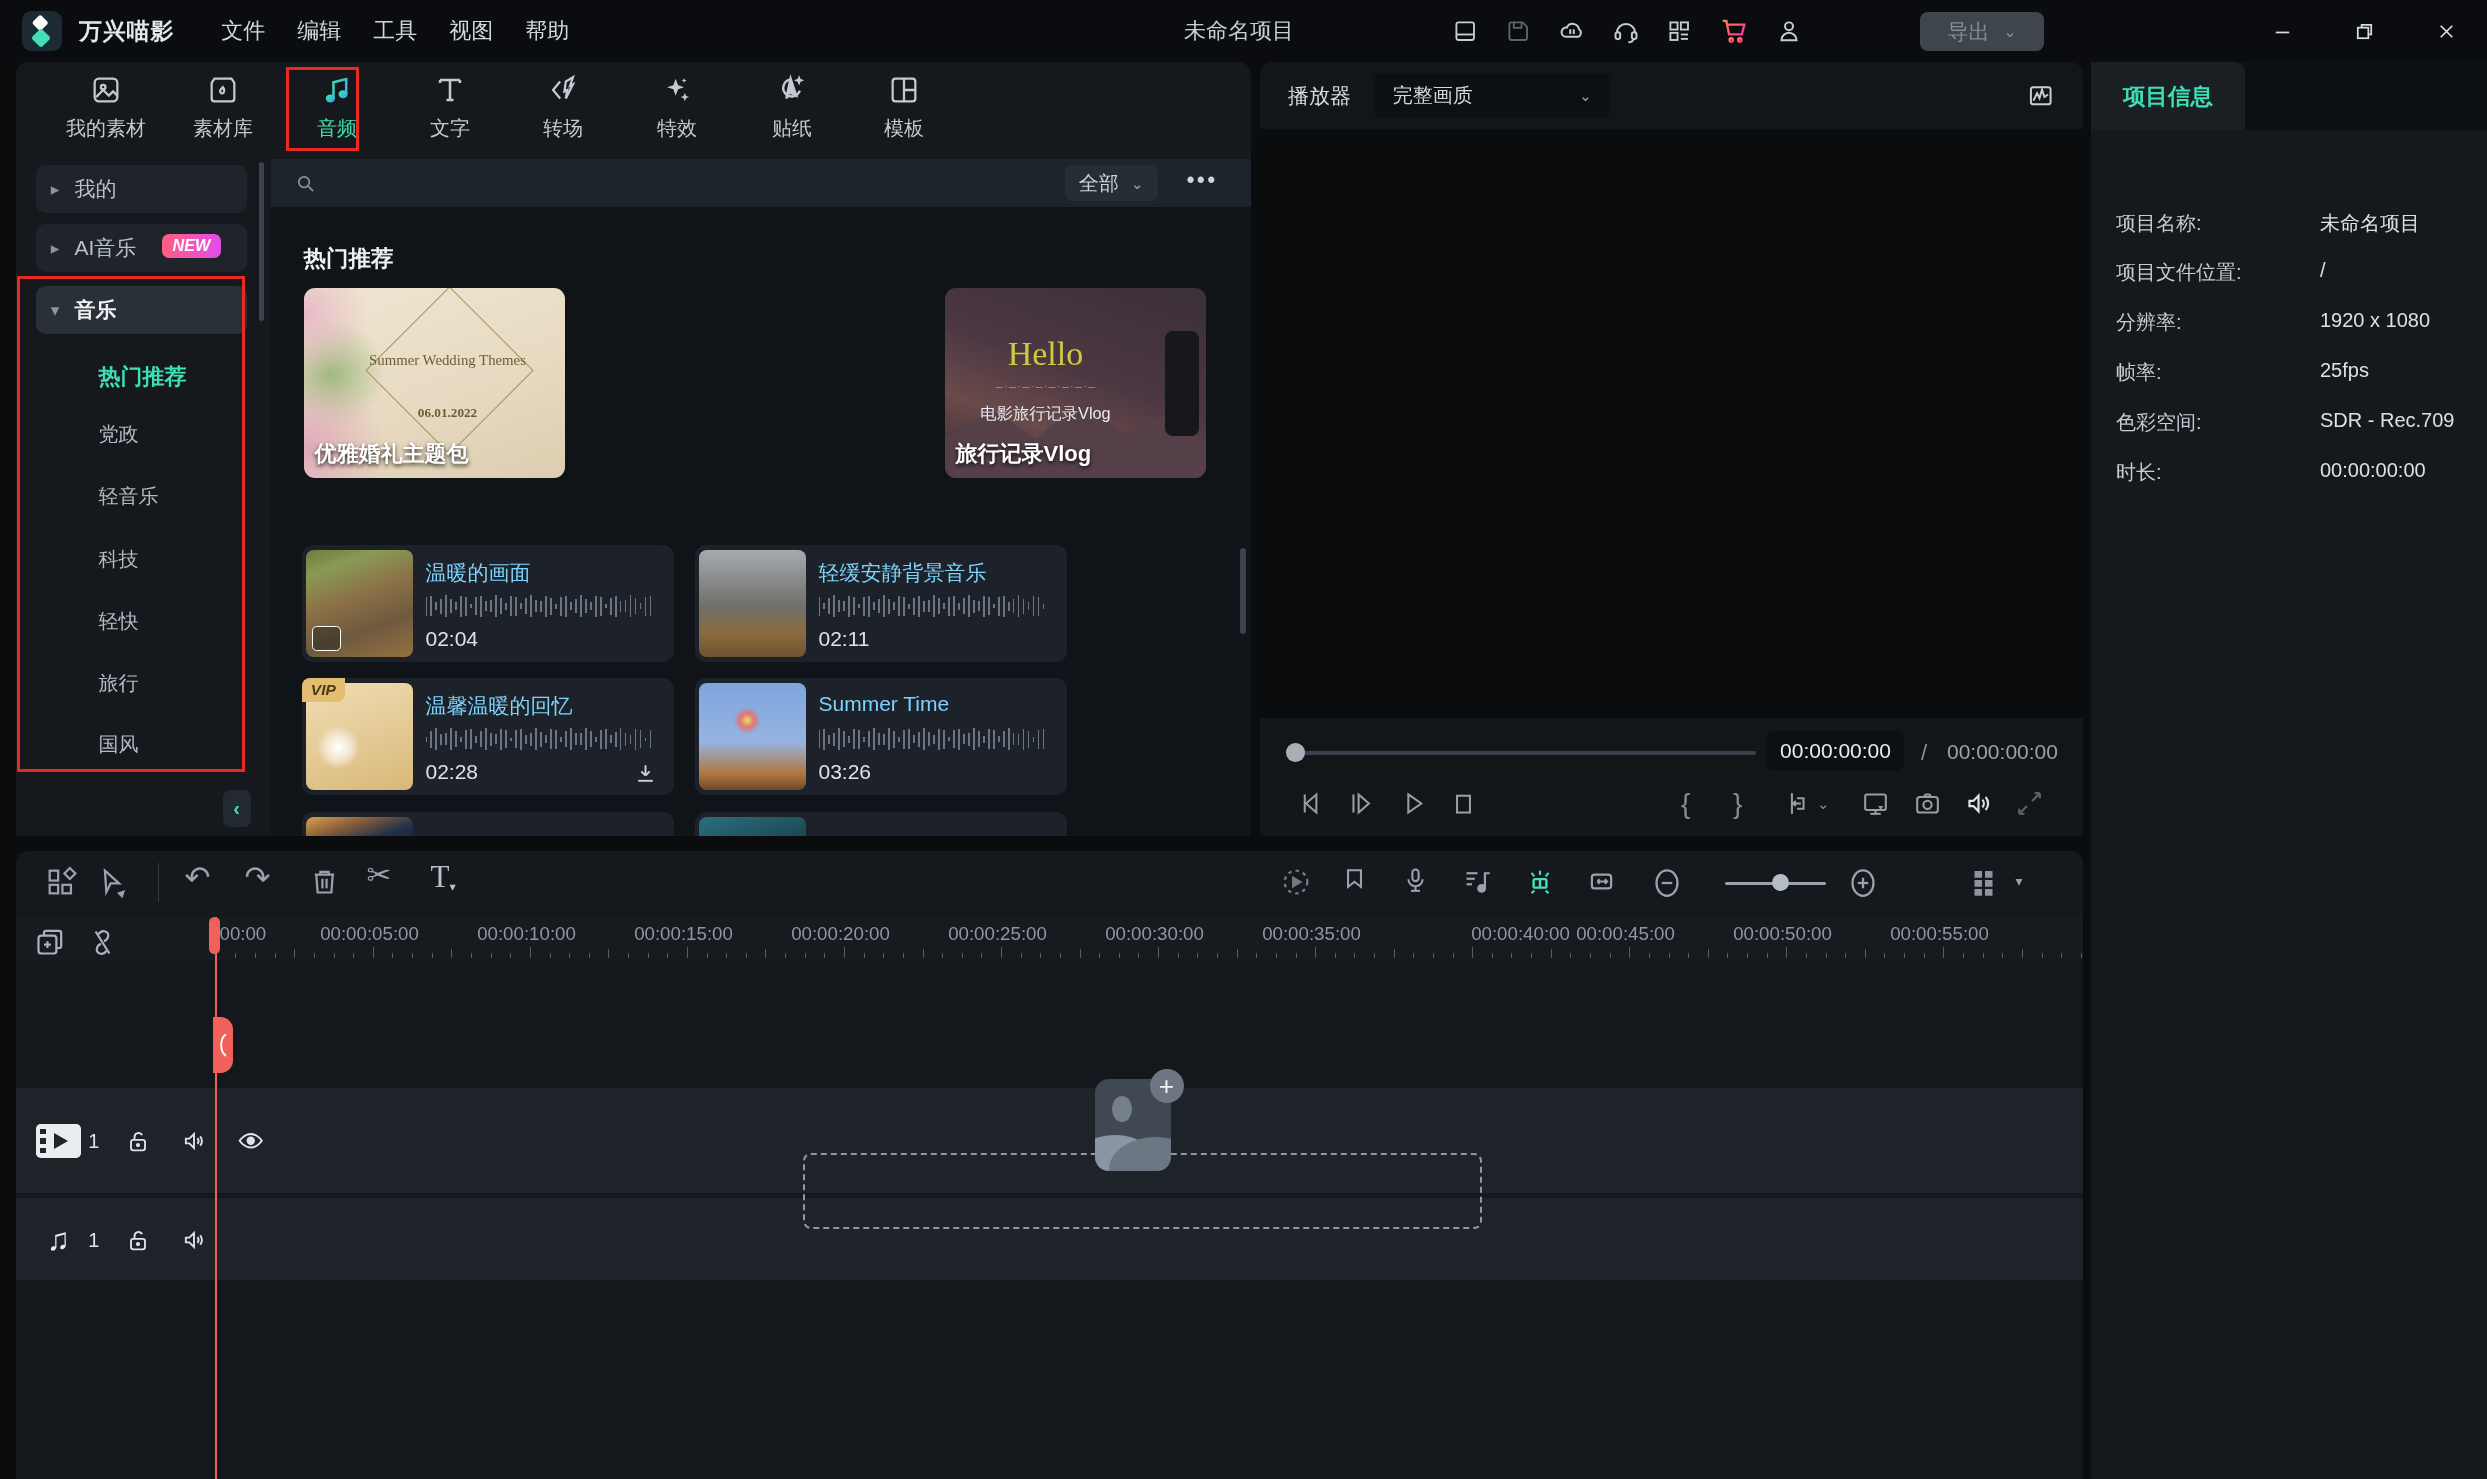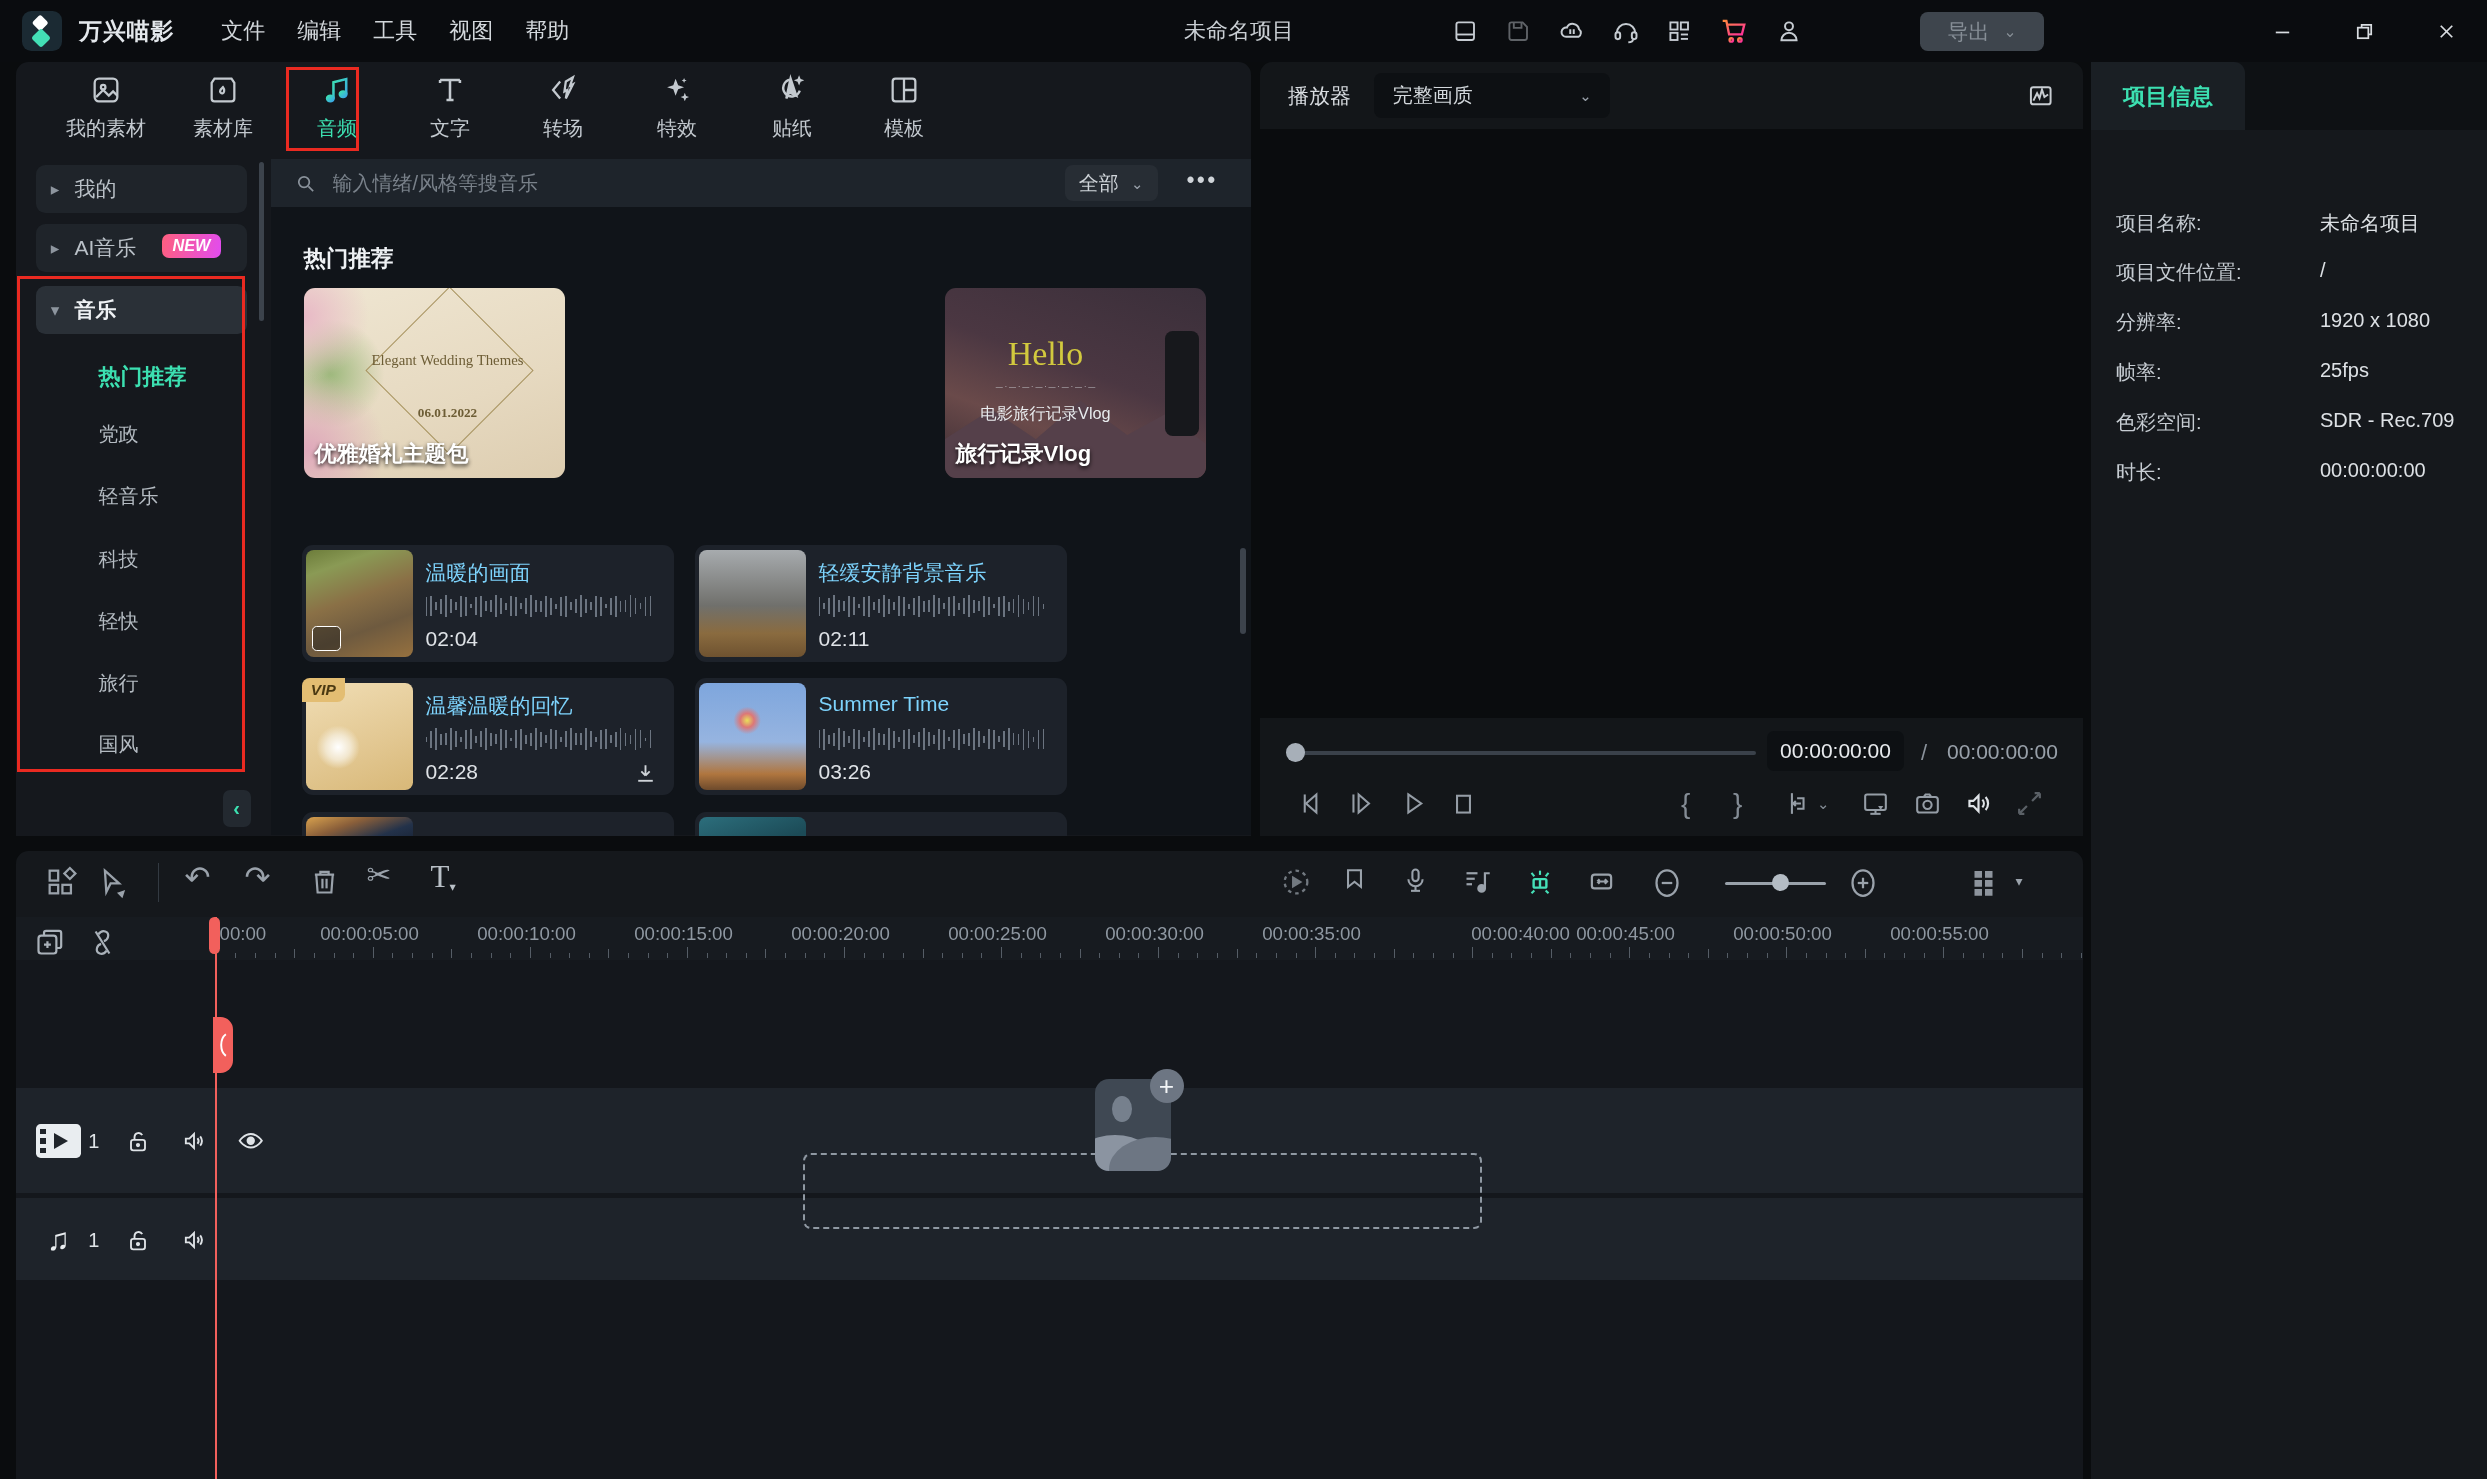--- a/index.html
+++ b/index.html
@@ -356,33 +356,32 @@
     <div class="collapsebtn">‹</div>
 
     <div class="content">
       <div class="searchrow">
         <span class="ic" style="margin:0 14px 0 23px;color:#8a929b;">
           <svg width="23" height="23" viewBox="0 0 24 24" fill="none" stroke="currentColor" stroke-width="1.8">
               <circle cx="10.5" cy="10.5" r="5.5"></circle>
               <line x1="15" y1="15" x2="20" y2="20"></line>
             </svg>
           </span>
-        <input value="" placeholder="输入情绪/风格等搜音乐" style="">
         <div class="filterchip">
           <span>全部</span>
           <span style="font-size:14.8px;color:#9aa2ab;">⌄</span>
         </div>
         <div class="morebtn">•••</div>
       </div>
 
       <div class="hot-title">热门推荐</div>
 
       <div class="hcard hc0">
         <div class="diamond"></div>
-        <div class="wt">Elegant Wedding Themes</div>
+        <div class="wt">Summer Wedding Themes</div>
         <div class="wd">06.01.2022</div>
         <div class="hlabel">优雅婚礼主题包</div>
       </div>
       <div class="hcard hc2">
         <div class="mnt"></div>
         <div class="hello">Hello</div>
         <div class="tiny">— · — · — · — · — · — · — · —</div>
         <div class="sub">电影旅行记录Vlog</div>
         <div class="phone"></div>
         <div class="hlabel">旅行记录Vlog</div>

